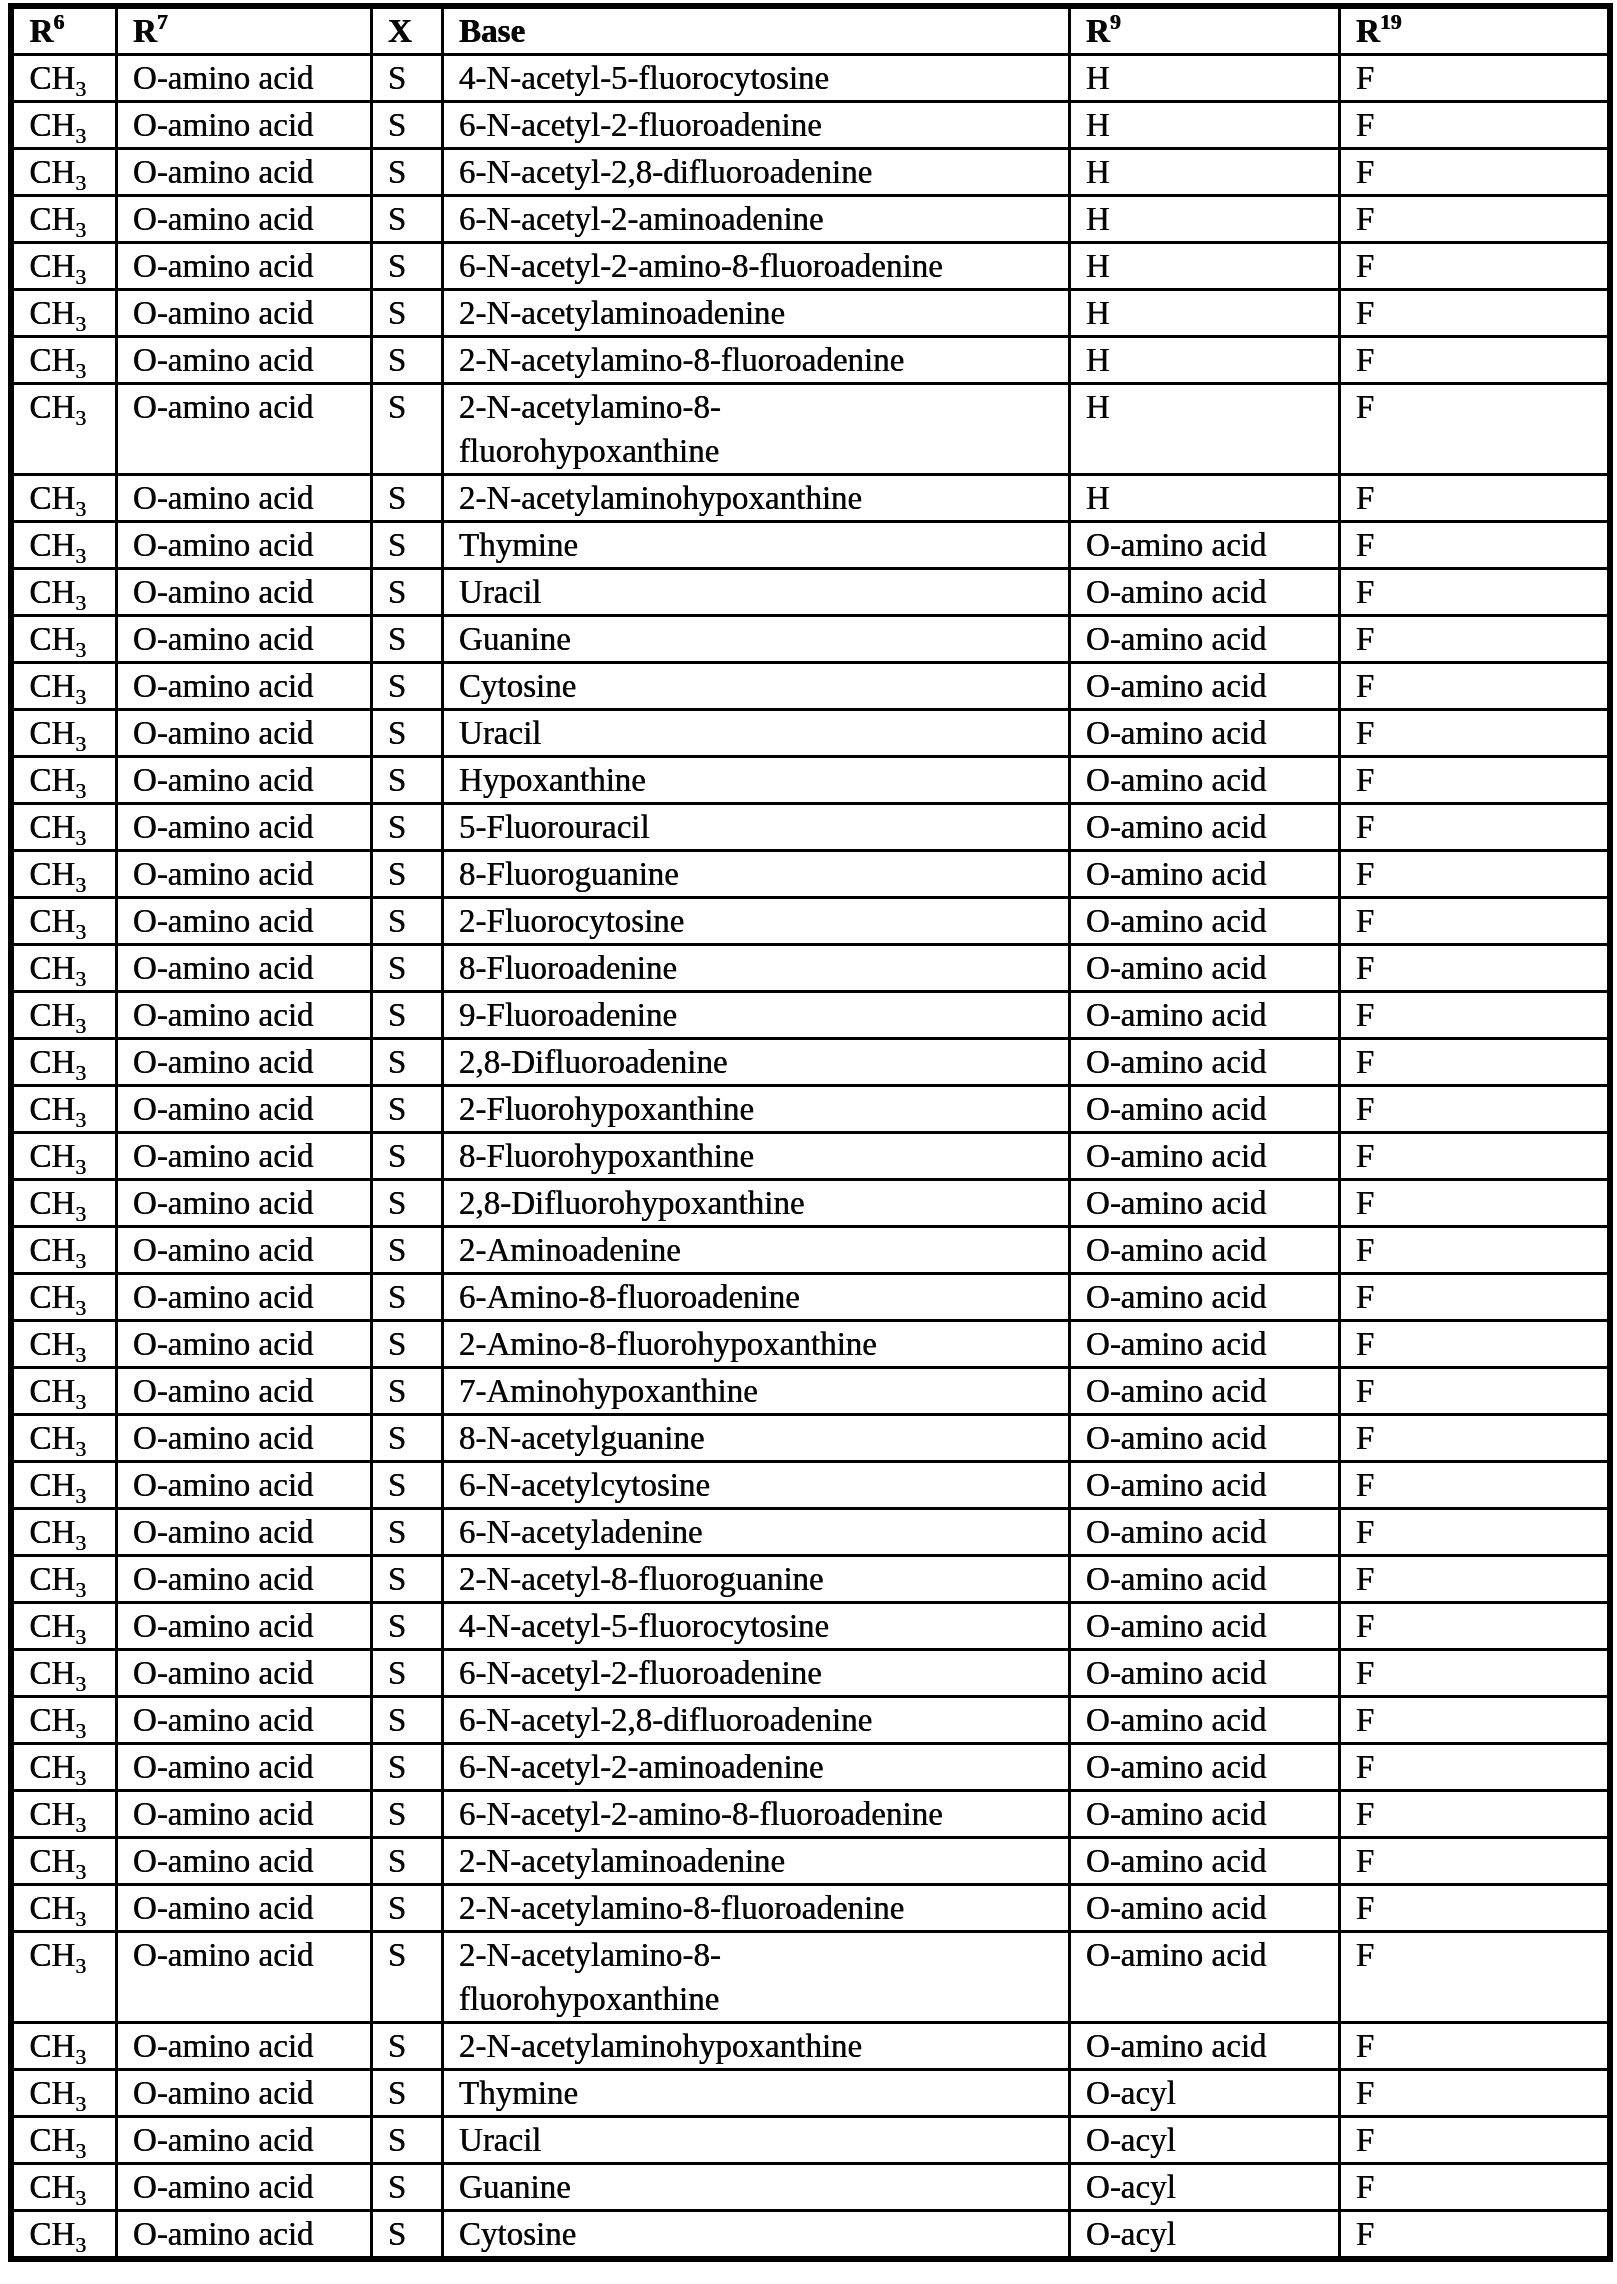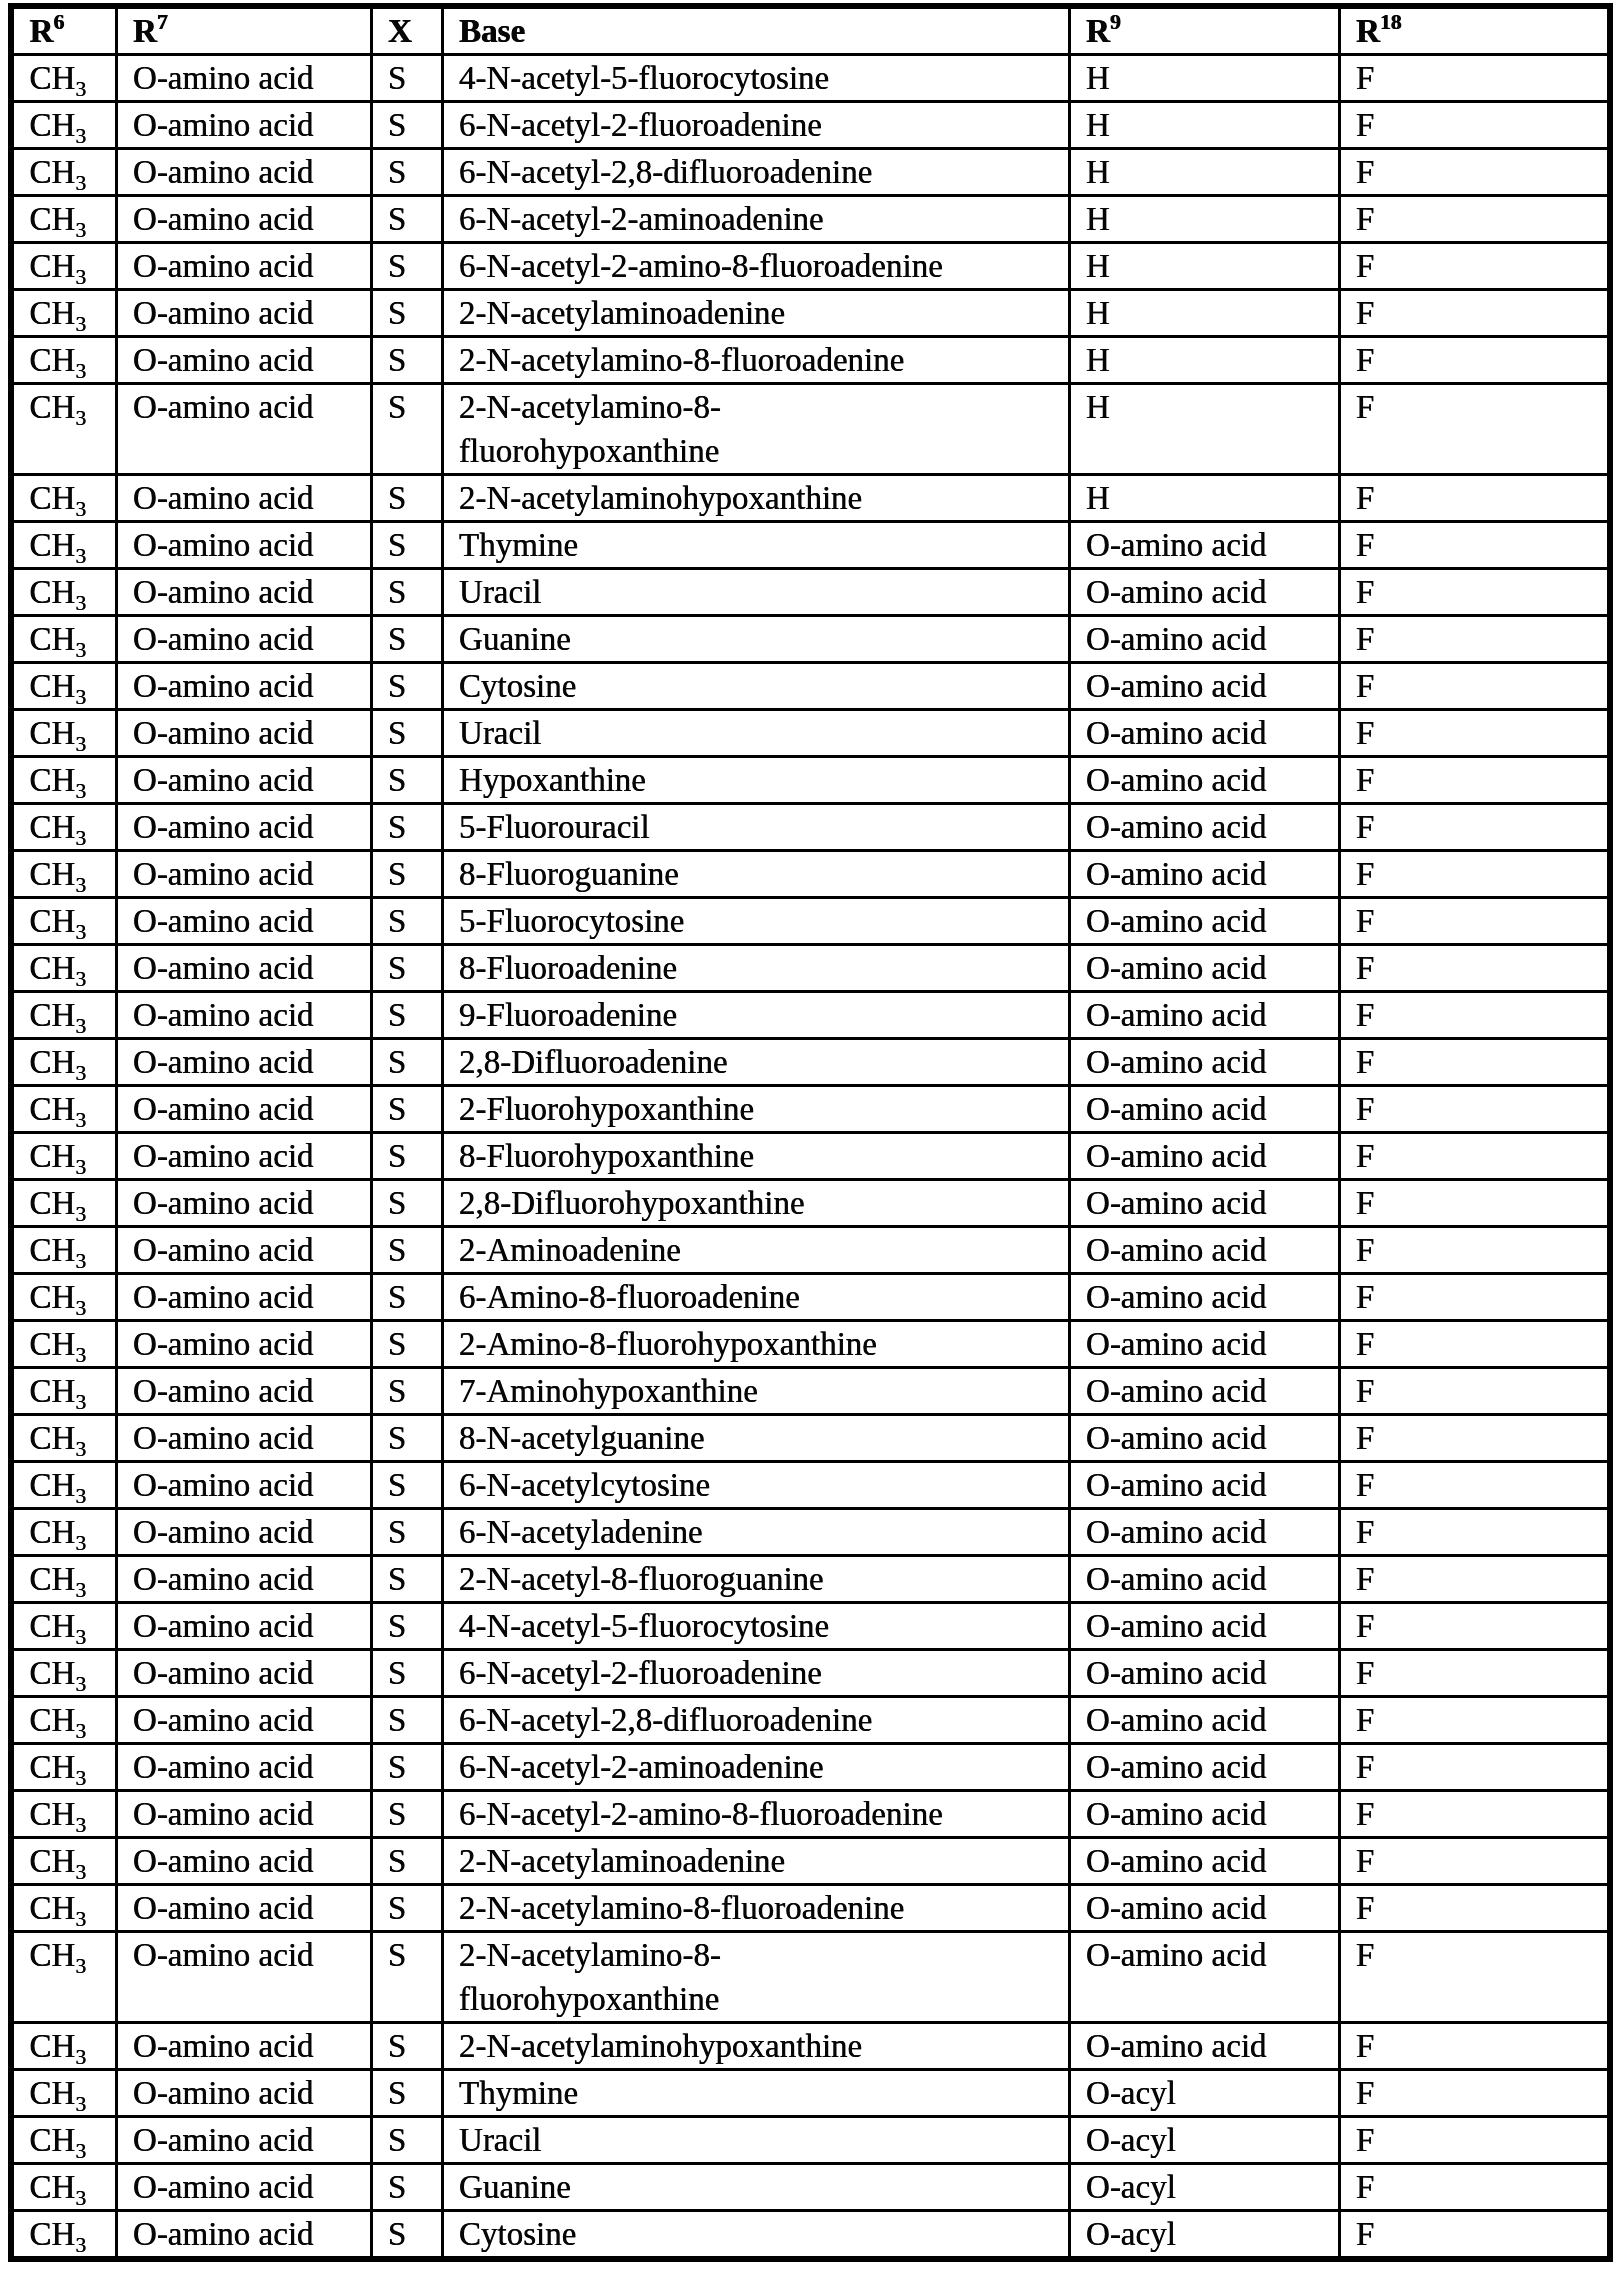--- a/index.html
+++ b/index.html
@@ -71,21 +71,21 @@
         <col class="c-r9">
         <col class="c-r10">
     </colgroup>
     <thead>
       <tr>
           <th>R<sup>6</sup></th>
           <th>R<sup>7</sup></th>
           <th>X</th>
           <th>Base</th>
           <th>R<sup>9</sup></th>
-          <th>R<sup>18</sup></th>
+          <th>R<sup>19</sup></th>
         </tr>
     </thead>
     <tbody>
         <tr>
           <td>CH<sub>3</sub></td>
           <td>O-amino acid</td>
           <td>S</td>
           <td>4-N-acetyl-5-fluorocytosine</td>
           <td>H</td>
           <td>F</td>
@@ -216,21 +216,21 @@
           <td>O-amino acid</td>
           <td>S</td>
           <td>8-Fluoroguanine</td>
           <td>O-amino acid</td>
           <td>F</td>
         </tr>
         <tr>
           <td>CH<sub>3</sub></td>
           <td>O-amino acid</td>
           <td>S</td>
-          <td>5-Fluorocytosine</td>
+          <td>2-Fluorocytosine</td>
           <td>O-amino acid</td>
           <td>F</td>
         </tr>
         <tr>
           <td>CH<sub>3</sub></td>
           <td>O-amino acid</td>
           <td>S</td>
           <td>8-Fluoroadenine</td>
           <td>O-amino acid</td>
           <td>F</td>

